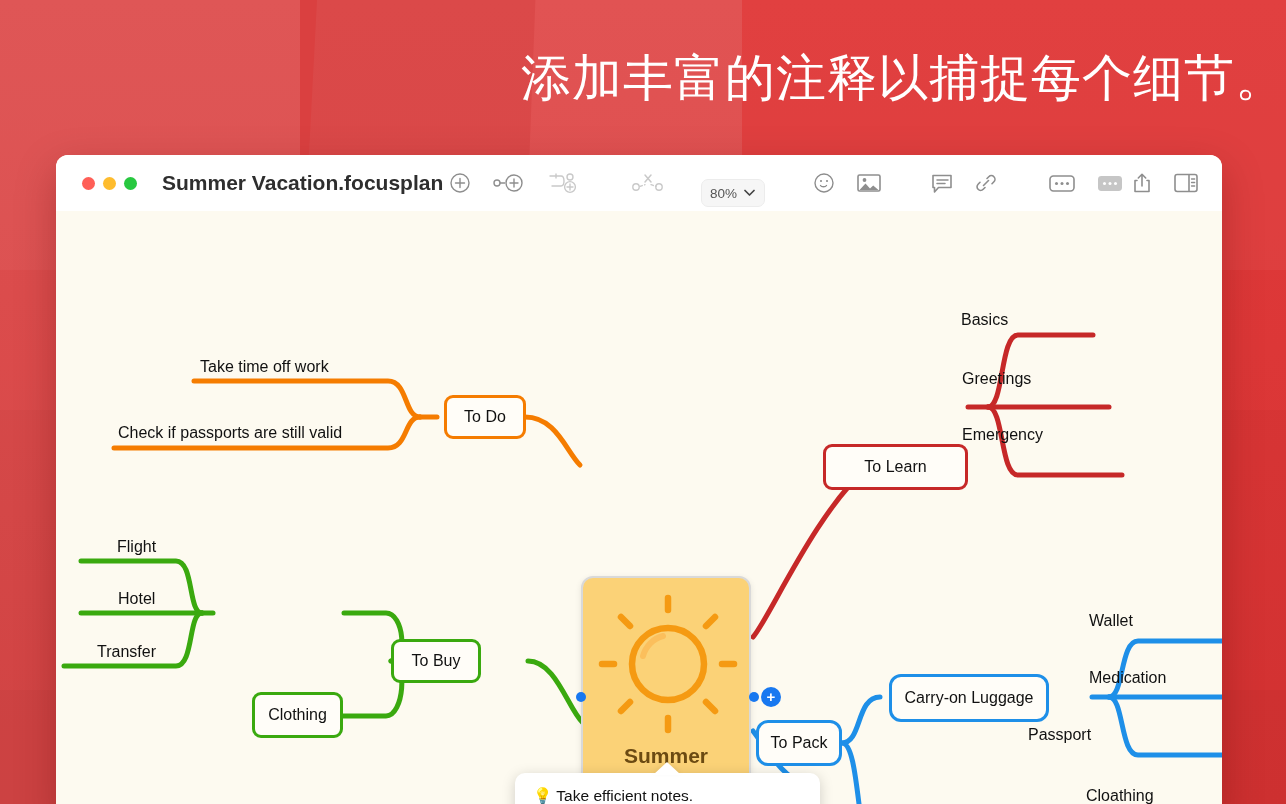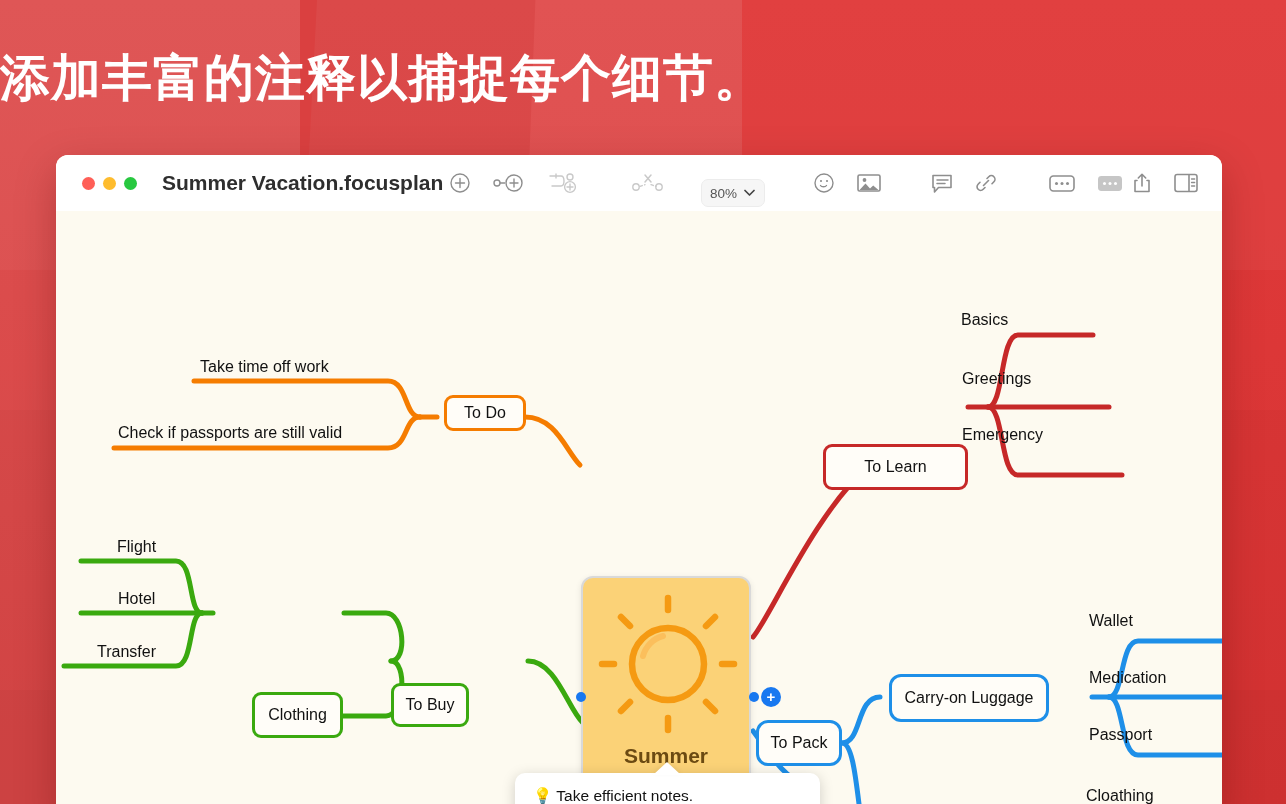--- a/index.html
+++ b/index.html
@@ -10,22 +10,22 @@
     position:relative;
   }
   
   #bg{position:absolute;inset:0;overflow:hidden;}
   #bg .stripe{position:absolute;top:0;bottom:0;}
   #bg .band{position:absolute;left:0;right:0;}
 
   
   .headline{
     position:absolute;left:0;right:0;top:48px;
-    text-align:left;color:#ffffff;
-    font-size:50px;line-height:60px;font-weight:700;
+    text-align:right;color:#ffffff;
+    font-size:50px;line-height:60px;font-weight:400;
     letter-spacing:1px;
     font-family:"DejaVu Sans","Liberation Sans",sans-serif;
   }
 
   
   #window{
     position:absolute;left:56px;top:155px;width:1166px;height:660px;
     background:#fdfaf0;border-radius:12px 12px 0 0;
     box-shadow:0 14px 40px rgba(80,0,0,.28);
     overflow:hidden;
@@ -309,27 +309,27 @@
       </svg>
       <div id="center-label">
         <span>Summer</span><br>
         <span>Vacation</span>
       </div>
     </div>
     <div class="handle" style="left:520px;top:481px;"></div>
     <div class="handle" style="left:693px;top:481px;"></div>
     <div class="plus-handle" style="left:705px;top:476px;">+</div>
 
-    <div class="node orange" style="left:388px;top:184px;width:82px;height:36px;">
+    <div class="node orange" style="left:388px;top:184px;width:82px;height:44px;">
       <span>To Do</span>
     </div>
     <div class="leaf" style="left:144px;top:147px;">Take time off work</div>
     <div class="leaf" style="left:62px;top:213px;">Check if passports are still valid</div>
 
-    <div class="node green" style="left:335px;top:428px;width:78px;height:44px;margin-top:44px;">
+    <div class="node green" style="left:335px;top:428px;width:90px;height:44px;">
       <span>To Buy</span>
     </div>
     <div class="node green" style="left:196px;top:481px;width:91px;height:46px;">
       <span>Clothing</span>
     </div>
     <div class="leaf" style="left:61px;top:327px;">Flight</div>
     <div class="leaf" style="left:62px;top:379px;">Hotel</div>
     <div class="leaf" style="left:41px;top:432px;">Transfer</div>
 
     <div class="node red" style="left:767px;top:233px;width:145px;height:46px;">
@@ -341,21 +341,21 @@
 
     <div class="node blue" style="left:700px;top:509px;width:86px;height:46px;">
       <span>To Pack</span>
     </div>
     <div class="node blue" style="left:833px;top:463px;width:160px;height:48px;">
       <span>Carry-on Luggage</span>
     </div>
 
     <div class="leaf" style="left:1033px;top:401px;">Wallet</div>
     <div class="leaf" style="left:1033px;top:458px;">Medication</div>
-    <div class="leaf" style="left:1033px;top:515px;">Passport</div>
+    <div class="leaf" style="left:972px;top:515px;">Passport</div>
     <div class="leaf" style="left:1030px;top:576px;">Cloathing</div>
 
   </div>
 
   <div id="note-tail"></div>
   <div id="note">
     <div class="note-head">
       <span>💡</span>
       <span>Take efficient notes.</span>
     </div>

